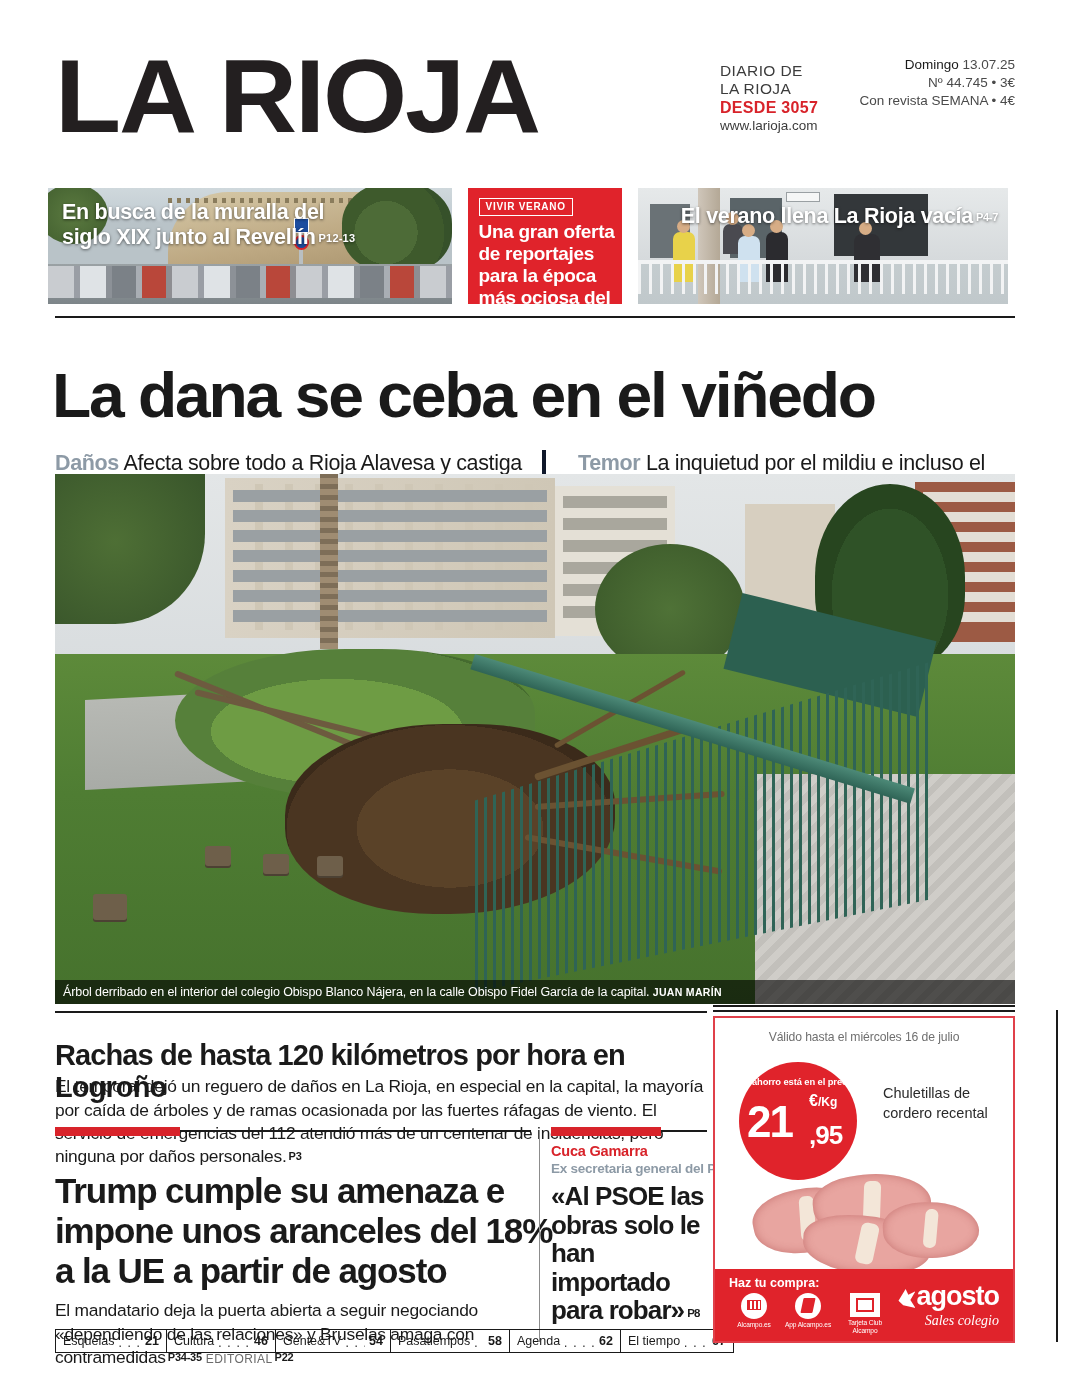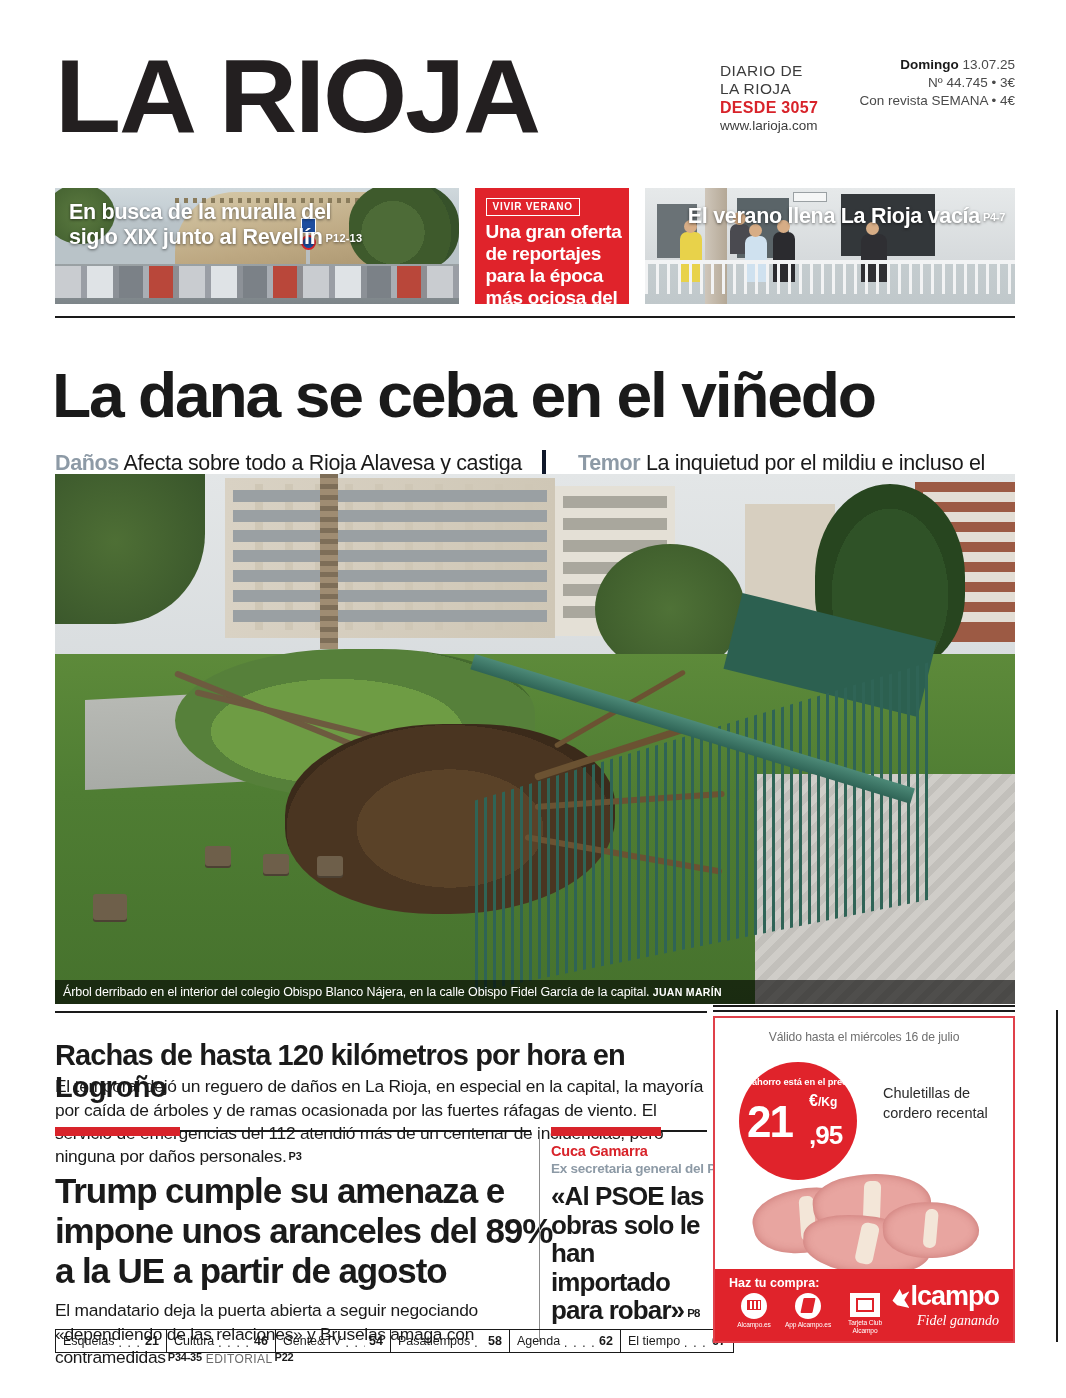--- a/index.html
+++ b/index.html
@@ -20,26 +20,26 @@
     font-weight:700;font-size:104px;letter-spacing:-2px;
     color:#231f20;line-height:1;
     transform:scaleX(1.04);transform-origin:left center;
   }
   .mast-center{position:absolute;left:665px;top:14px;width:140px;line-height:1.18;}
   .mast-center .l1,.mast-center .l2{font-size:15.5px;color:#3c3c3c;letter-spacing:.4px;}
   .mast-center .l3{font-size:16px;color:#d8232a;font-weight:700;letter-spacing:.3px;}
   .mast-url{position:absolute;left:665px;top:70px;font-size:13.5px;color:#3c3c3c;}
   .mast-right{position:absolute;right:0;top:8px;text-align:right;line-height:1.35;}
   .mast-right .dr1{font-size:13.5px;color:#4a4a4a;}
-  .mast-right .dr1 b{color:#1a1a1a;font-weight:700;}
+  .mast-right .dr1 b{color:#1a1a1a;font-weight:400;}
   .mast-right .dr2{font-size:13.5px;color:#4a4a4a;}
   .mast-right .dr3{font-size:13.5px;color:#4a4a4a;}
 
   
-  .promos{position:absolute;left:55px;top:188px;width:960px;height:116px;display:flex;gap:16px;}
+  .promos{position:absolute;left:48px;top:188px;width:960px;height:116px;display:flex;gap:16px;}
   .promo{position:relative;overflow:hidden;}
   .promo-a{width:414px;background:#6d6f63;}
   .promo-b{width:158px;background:#e0232b;}
   .promo-c{width:380px;background:#8fa3ad;}
 
   
   .ph-a-sky{position:absolute;inset:0;background:linear-gradient(#cfd8dc 0%,#c2ccd2 26%,#b9c3c8 30%,#b9c3c8 100%);}
   .ph-a-wall{position:absolute;left:120px;top:4px;width:250px;height:78px;
     background:linear-gradient(170deg,#d6c9a8,#bda882 60%,#a8936d);border-radius:60px 60px 4px 4px;}
   .ph-a-wall:after{content:"";position:absolute;left:0;right:0;top:6px;height:5px;
@@ -364,21 +364,21 @@
   </div>
 
   <div class="sec-rule"></div>
   <h2 class="sec-head">Rachas de hasta 120 kilómetros por hora en Logroño</h2>
   <p class="sec-body">
     <span>El temporal dejó un reguero de daños en La Rioja, en especial en la capital, la mayoría por caída de árboles y de ramas ocasionada por las fuertes ráfagas de viento. El servicio de emergencias del 112 atendió más de un centenar de incidencias, pero ninguna por daños personales.</span><span class="pg-ref">P3</span>
   </p>
 
   <div class="trump-line"></div>
   <div class="trump-bar"></div>
-  <h2 class="trump-head">Trump cumple su amenaza e impone unos aranceles del 89% a la UE a partir de agosto</h2>
+  <h2 class="trump-head">Trump cumple su amenaza e impone unos aranceles del 18% a la UE a partir de agosto</h2>
   <p class="trump-body">
     <span>El mandatario deja la puerta abierta a seguir negociando «dependiendo de las relaciones» y Bruselas amaga con contramedidas</span><span class="pg-ref">P34-35</span><span class="ed-ref">EDITORIAL</span><span class="pg-ref">P22</span>
   </p>
   <div class="vdiv"></div>
 
   <div class="cg-line"></div>
   <div class="cg-bar"></div>
   <div class="cg-name">Cuca Gamarra</div>
   <div class="cg-role">Ex secretaria general del PP</div>
   <div class="cg-quote">
@@ -468,19 +468,19 @@
         <span>App Alcampo.es</span>
       </div>
       <div class="ad-ic" style="left:122px;width:56px">
         <div class="sq">
             <span class="cardicon"></span>
           </div>
         <span>Tarjeta Club Alcampo</span>
       </div>
 
       <div class="ad-logo">
-        <div class="nm"><span class="ad-bird"></span><em>lcampo</em></div>
-        <div class="sl">Fidel ganando</div>
+        <div class="nm"><span class="ad-bird"></span><em>agosto</em></div>
+        <div class="sl">Sales colegio</div>
       </div>
     </div>
   </div>
 
 </div>
 
 </body></html>

